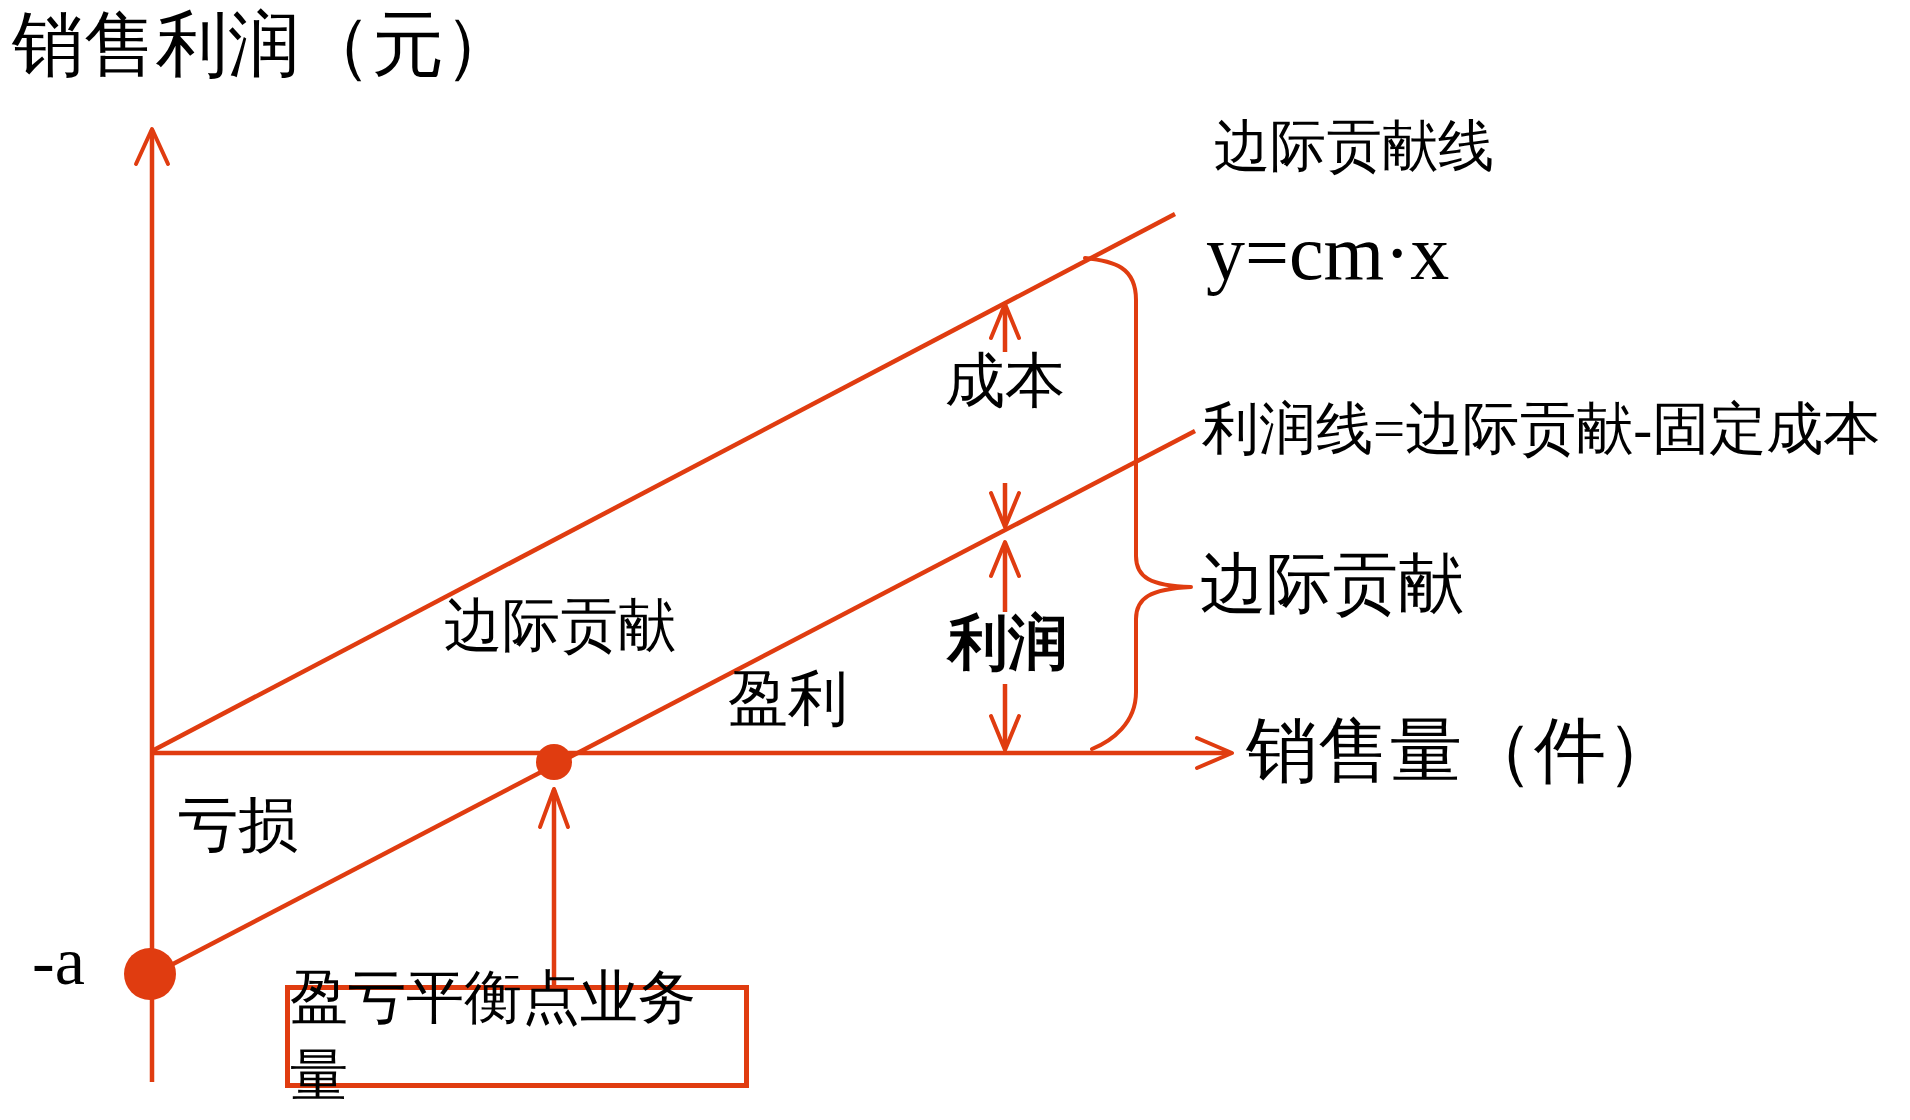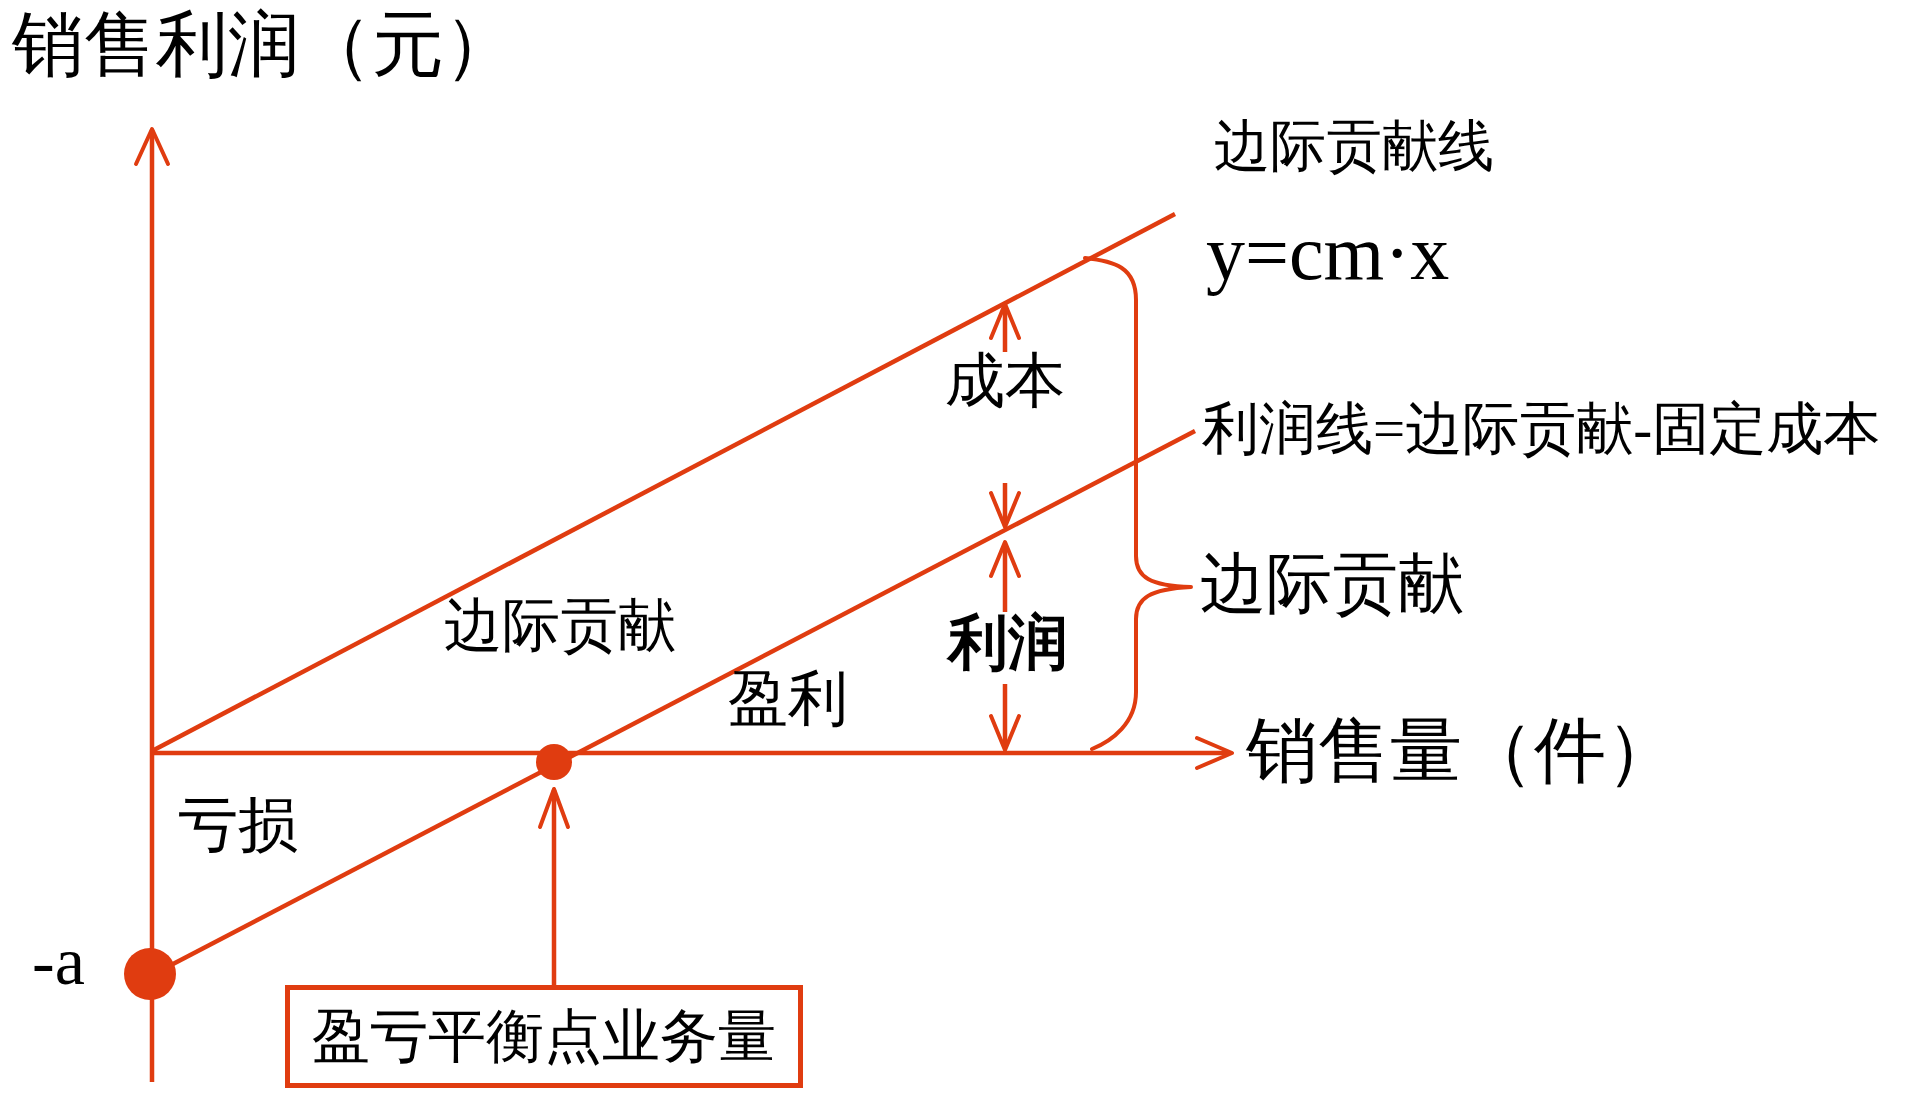--- a/index.html
+++ b/index.html
@@ -33,21 +33,21 @@
   .lbl-68{font-size:68px;}
   .lbl-60{font-size:60px;}
   .lbl-58{font-size:58px;}
   .lbl-57{font-size:57px;}
   .fixed-cost{
     left:930px;top:346px;width:150px;
     text-align:center;line-height:1.18;
   }
   .breakeven-box{
     position:absolute;
-    left:285px;top:985px;width:518px;height:103px;
+    left:285px;top:985px;width:464px;height:103px;
     border:5px solid var(--accent);
     box-sizing:border-box;
     display:flex;align-items:center;justify-content:center;
     font-size:58px;
     background:var(--background);
   }
 </style>
 </head>
 <body>
 

